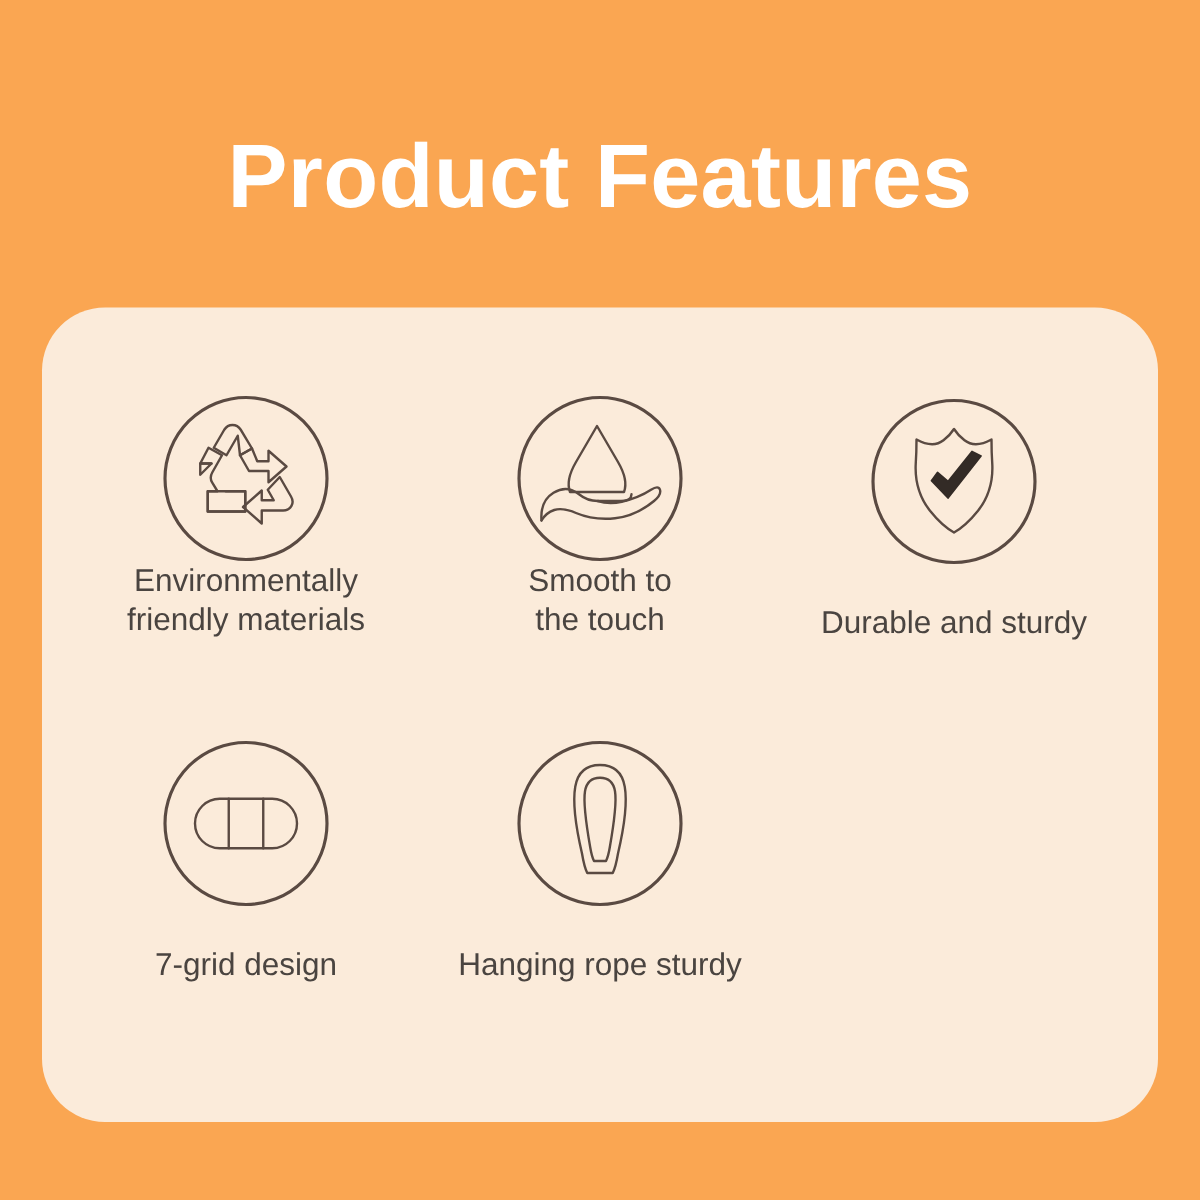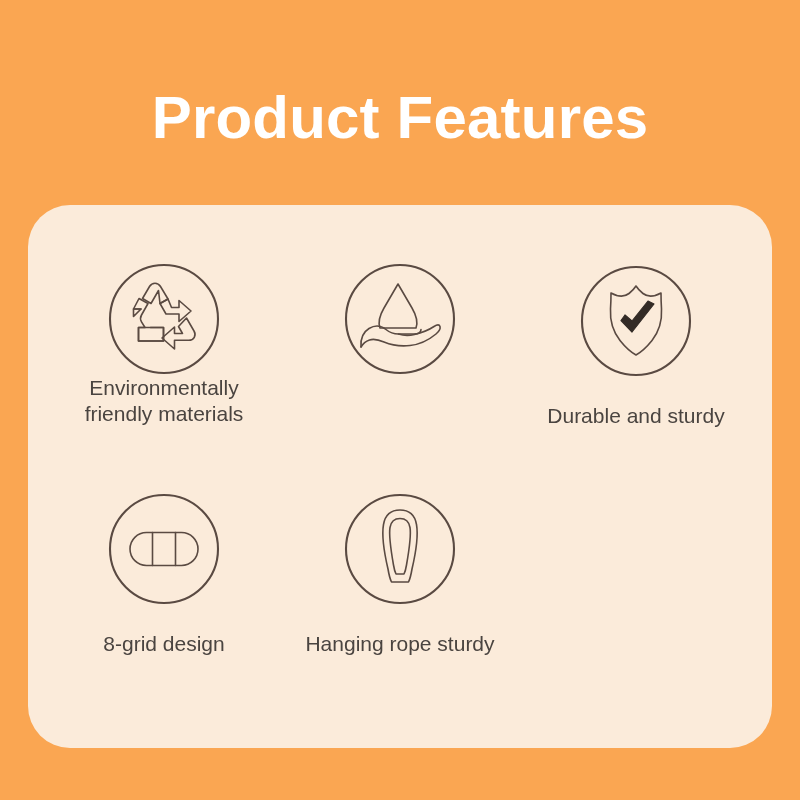--- a/index.html
+++ b/index.html
@@ -117,20 +117,22 @@
 
       <div class="feature-item">
         <span class="icon-circle">
           <svg viewBox="0 0 112 112" fill="none" stroke="#5a4a42" stroke-width="1.6" stroke-linecap="round" stroke-linejoin="round">
             <circle cx="56" cy="56" r="54" stroke-width="2.1"></circle>
             <path d="M54 21 Q54 21 68 45 Q75 57 72 65 L36 65 Q33 57 40 45 Q54 21 54 21 Z"></path>
             <path d="M17 84 Q16 71 25 65.5 Q34 60 42 66.5 Q47.5 71 54.5 71 L70 71 Q77 71 77 66.5"></path>
             <path d="M54.5 71 Q62 73.5 70.5 71.5 Q82 68.8 90 63.5 Q95 60.3 96 63.5 Q97 66.8 92 71 Q80 81 66 82.5 Q52 84 40 79 Q31 75.2 25.5 77 Q20 78.8 17 84"></path>
           </svg>
         </span>
+        <div class="feature-label">Smooth to
+the touch</div>
       </div>
 
       <div class="feature-item row2">
         <span class="icon-circle">
           <svg viewBox="0 0 112 112" fill="none" stroke="#5a4a42" stroke-width="1.6" stroke-linecap="round" stroke-linejoin="round">
             <circle cx="56" cy="56" r="54" stroke-width="2.1"></circle>
             <path d="M31 28 Q31 36.5 30.5 44 Q29.5 62 40 75.5 Q48 85.5 56 90 Q64 85.5 72 75.5 Q82.5 62 81.5 44 Q81 36.5 81 28 Q70 34 63 28.5 Q58.5 25 56 21 Q53.5 25 49 28.5 Q42 34 31 28 Z"></path>
             <path d="M41 55.5 L52 67 L74 39 L68 36 L52 56 L45 50 Z" fill="#332b26" stroke="#332b26" stroke-width="1.2"></path>
           </svg>
         </span>
@@ -139,21 +141,21 @@
 
       <div class="feature-item row2">
         <span class="icon-circle">
           <svg viewBox="0 0 112 112" fill="none" stroke="#5a4a42" stroke-width="1.6" stroke-linecap="round" stroke-linejoin="round">
             <circle cx="56" cy="56" r="54" stroke-width="2.1"></circle>
             <rect x="22" y="39.5" width="68" height="33" rx="16.5"></rect>
             <line x1="44.5" y1="39.5" x2="44.5" y2="72.5"></line>
             <line x1="67.5" y1="39.5" x2="67.5" y2="72.5"></line>
           </svg>
         </span>
-        <div class="feature-label">8-grid design</div>
+        <div class="feature-label">7-grid design</div>
       </div>
 
       <div class="feature-item row2">
         <span class="icon-circle">
           <svg viewBox="0 0 112 112" fill="none" stroke="#5a4a42" stroke-width="1.6" stroke-linecap="round" stroke-linejoin="round">
             <circle cx="56" cy="56" r="54" stroke-width="2.1"></circle>
             <path d="M56 17 Q42 17 39.5 31.5 Q37 46 44 76 Q45.5 85 47.5 89 L64.5 89 Q66.5 85 68 76 Q75 46 72.5 31.5 Q70 17 56 17 Z"></path>
             <path d="M56 25.5 Q47.5 25.5 46 34.5 Q44.5 43.5 49.5 72 Q50.5 78 52 81 L60 81 Q61.5 78 62.5 72 Q67.5 43.5 66 34.5 Q64.5 25.5 56 25.5 Z"></path>
           </svg>
         </span>

